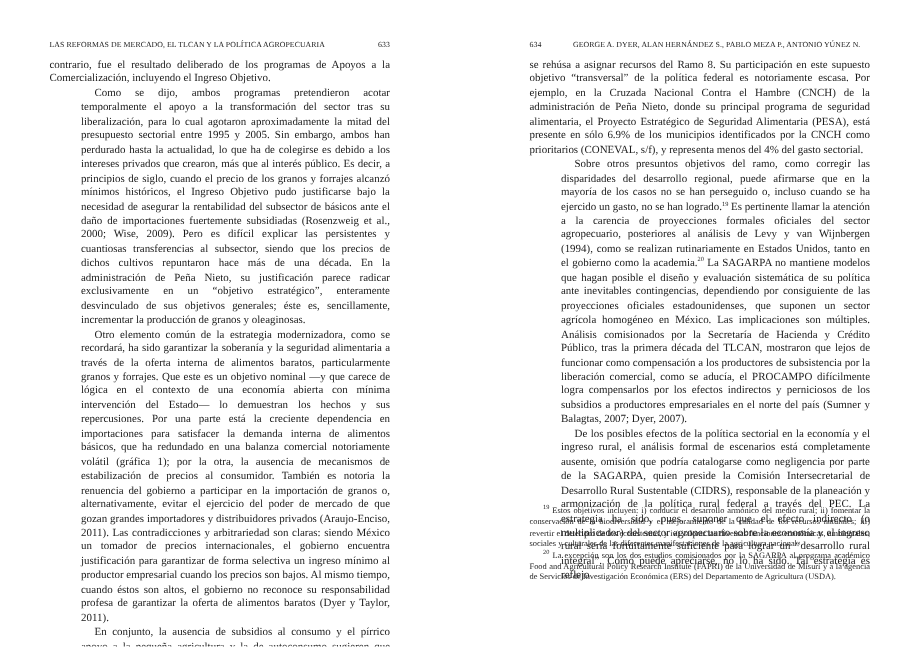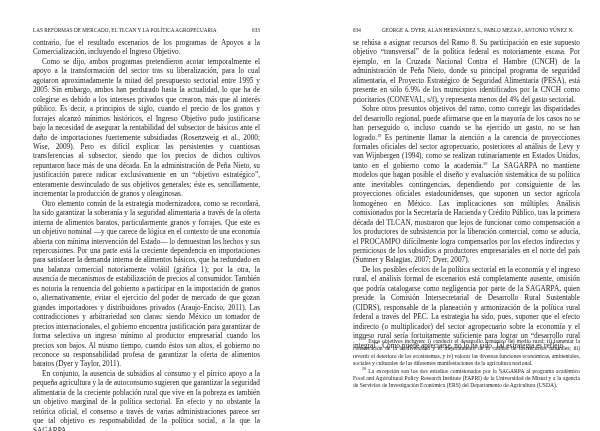--- a/index.html
+++ b/index.html
@@ -11,35 +11,35 @@
   .left .header { left:33px; width:227px; }
   .right .header { left:40px; width:227px; }
   .header .folio { position:absolute; right:0; top:0; }
   .right .header .folio { left:0; right:auto; }
   .right .header .running { position:absolute; left:29px; }
   .left .header .running { position:absolute; left:0; }
   .body { position:absolute; font-size:7.3px; line-height:9.45px; text-align:justify; hyphens:auto; }
   .left .body { left:33px; top:38px; width:227px; }
   .right .body { left:40px; top:38px; width:227px; }
   .body p { margin:0; text-indent:0; }
-  .body p.ind { text-indent:9px; }
+  .body p.ind { text-indent:9px;margin-left:21px; }
   sup { font-size:4.2px; line-height:0; vertical-align:3px; }
   .notes { position:absolute; left:40px; top:338px; width:227px; font-size:5.6px; line-height:7.4px; text-align:justify; }
   .notes p { margin:0; text-indent:9px; }
 </style>
 </head>
 <body>
 
 <div class="page left">
   <div class="header">
     <span class="running">LAS REFORMAS DE MERCADO, EL TLCAN Y LA POLÍTICA AGROPECUARIA</span>
     <span class="folio">633</span>
   </div>
   <div class="body">
-    <p>contrario, fue el resultado escenarios de los programas de Apoyos a la Comercialización, incluyendo el Ingreso Objetivo.</p>
+    <p>contrario, fue el resultado deliberado de los programas de Apoyos a la Comercialización, incluyendo el Ingreso Objetivo.</p>
     <p class="ind">Como se dijo, ambos programas pretendieron acotar temporalmente el apoyo a la transformación del sector tras su liberalización, para lo cual agotaron aproximadamente la mitad del presupuesto sectorial entre 1995 y 2005. Sin embargo, ambos han perdurado hasta la actualidad, lo que ha de colegirse es debido a los intereses privados que crearon, más que al interés público. Es decir, a principios de siglo, cuando el precio de los granos y forrajes alcanzó mínimos históricos, el Ingreso Objetivo pudo justificarse bajo la necesidad de asegurar la rentabilidad del subsector de básicos ante el daño de importaciones fuertemente subsidiadas (Rosenzweig et al., 2000; Wise, 2009). Pero es difícil explicar las persistentes y cuantiosas transferencias al subsector, siendo que los precios de dichos cultivos repuntaron hace más de una década. En la administración de Peña Nieto, su justificación parece radicar exclusivamente en un “objetivo estratégico”, enteramente desvinculado de sus objetivos generales; éste es, sencillamente, incrementar la producción de granos y oleaginosas.</p>
     <p class="ind">Otro elemento común de la estrategia modernizadora, como se recordará, ha sido garantizar la soberanía y la seguridad alimentaria a través de la oferta interna de alimentos baratos, particularmente granos y forrajes. Que este es un objetivo nominal —y que carece de lógica en el contexto de una economía abierta con mínima intervención del Estado— lo demuestran los hechos y sus repercusiones. Por una parte está la creciente dependencia en importaciones para satisfacer la demanda interna de alimentos básicos, que ha redundado en una balanza comercial notoriamente volátil (gráfica 1); por la otra, la ausencia de mecanismos de estabilización de precios al consumidor. También es notoria la renuencia del gobierno a participar en la importación de granos o, alternativamente, evitar el ejercicio del poder de mercado de que gozan grandes importadores y distribuidores privados (Araujo-Enciso, 2011). Las contradicciones y arbitrariedad son claras: siendo México un tomador de precios internacionales, el gobierno encuentra justificación para garantizar de forma selectiva un ingreso mínimo al productor empresarial cuando los precios son bajos. Al mismo tiempo, cuando éstos son altos, el gobierno no reconoce su responsabilidad profesa de garantizar la oferta de alimentos baratos (Dyer y Taylor, 2011).</p>
     <p class="ind">En conjunto, la ausencia de subsidios al consumo y el pírrico apoyo a la pequeña agricultura y la de autoconsumo sugieren que garantizar la seguridad alimentaria de la creciente población rural que vive en la pobreza es también un objetivo marginal de la política sectorial. En efecto y no obstante la retórica oficial, el consenso a través de varias administraciones parece ser que tal objetivo es responsabilidad de la política social, a la que la SAGARPA</p>
   </div>
 </div>
 
 <div class="page right">
   <div class="header">
     <span class="folio">634</span>
     <span class="running">GEORGE A. DYER, ALAN HERNÁNDEZ S., PABLO MEZA P., ANTONIO YÚNEZ N.</span>

